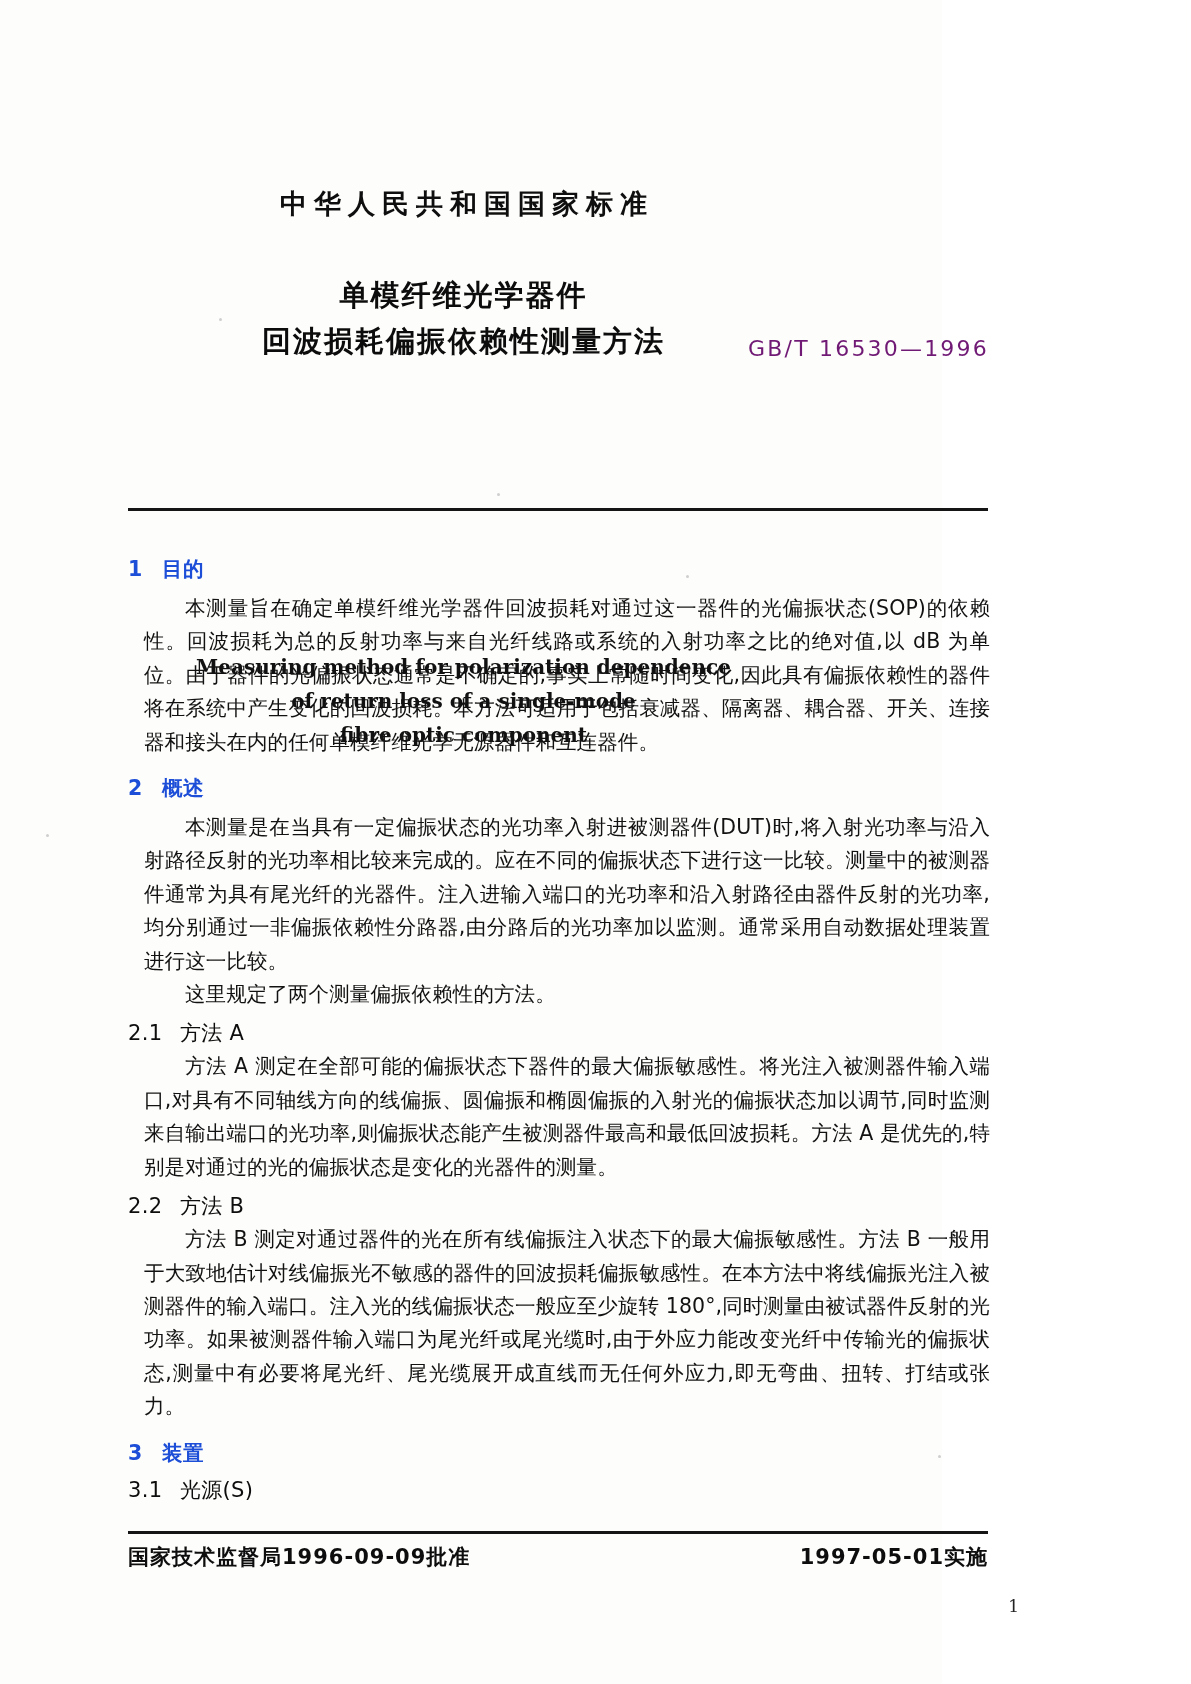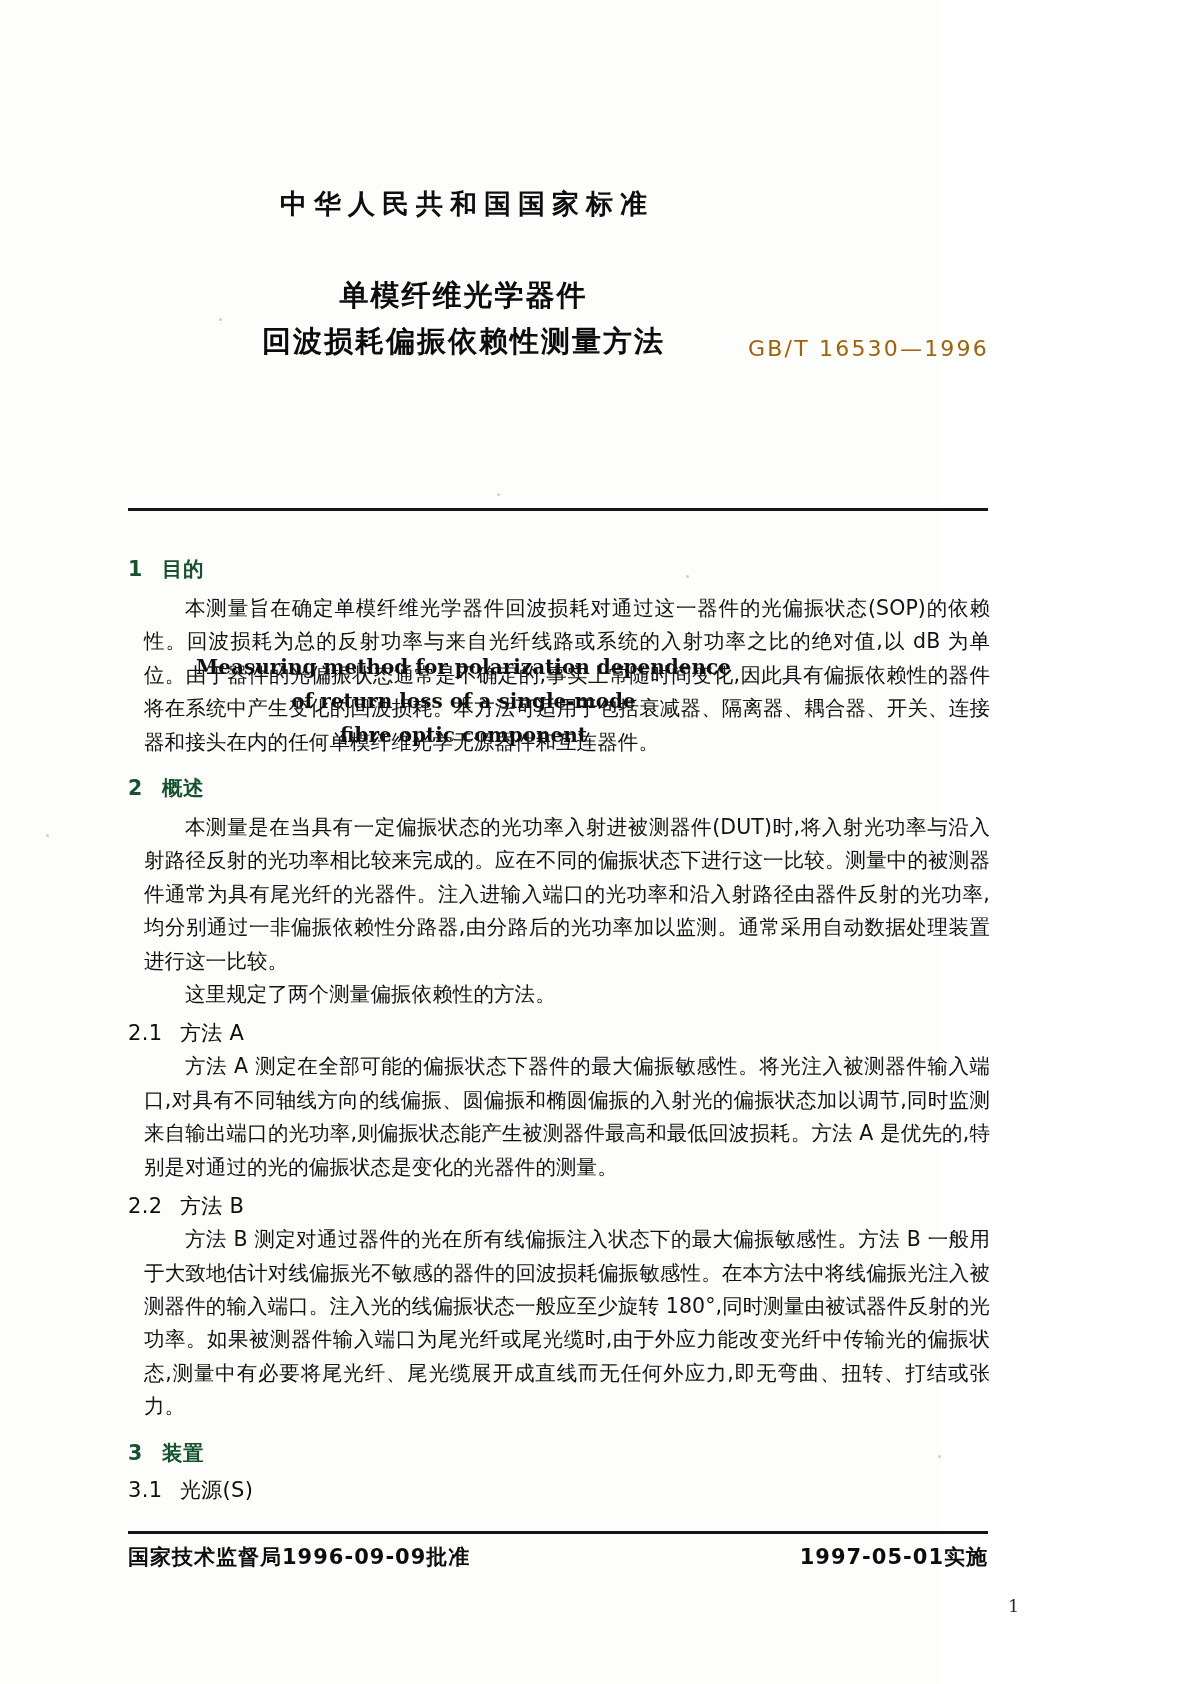--- a/index.html
+++ b/index.html
@@ -60,21 +60,21 @@
   }
 
   .std-number {
     position: absolute;
     left: 748px;
     top: 64px;
     font-family: "DejaVu Sans", "Liberation Sans", sans-serif;
     font-size: 22px;
     letter-spacing: 2.2px;
     font-weight: 400;
-    color: #a16207;
+    color: #701a75;
     white-space: nowrap;
   }
 
   .en-title {
     position: absolute;
     left: 0;
     top: 378px;
     width: 1191px;
     text-align: center;
     font-family: "DejaVu Serif", "Liberation Serif", serif;
@@ -99,21 +99,21 @@
   .body-area {
     position: absolute;
     left: 128px;
     top: 540px;
     width: 862px;
   }
 
   .h-sec {
     font-weight: 700;
     font-size: 20.5px;
-    color: #14532d;
+    color: #1d4ed8;
     margin: 15px 0 9px 0;
     letter-spacing: 0.5px;
   }
   .h-sec .num {
     display: inline-block;
     min-width: 34px;
     font-weight: 700;
   }
 
   .h-sub {

